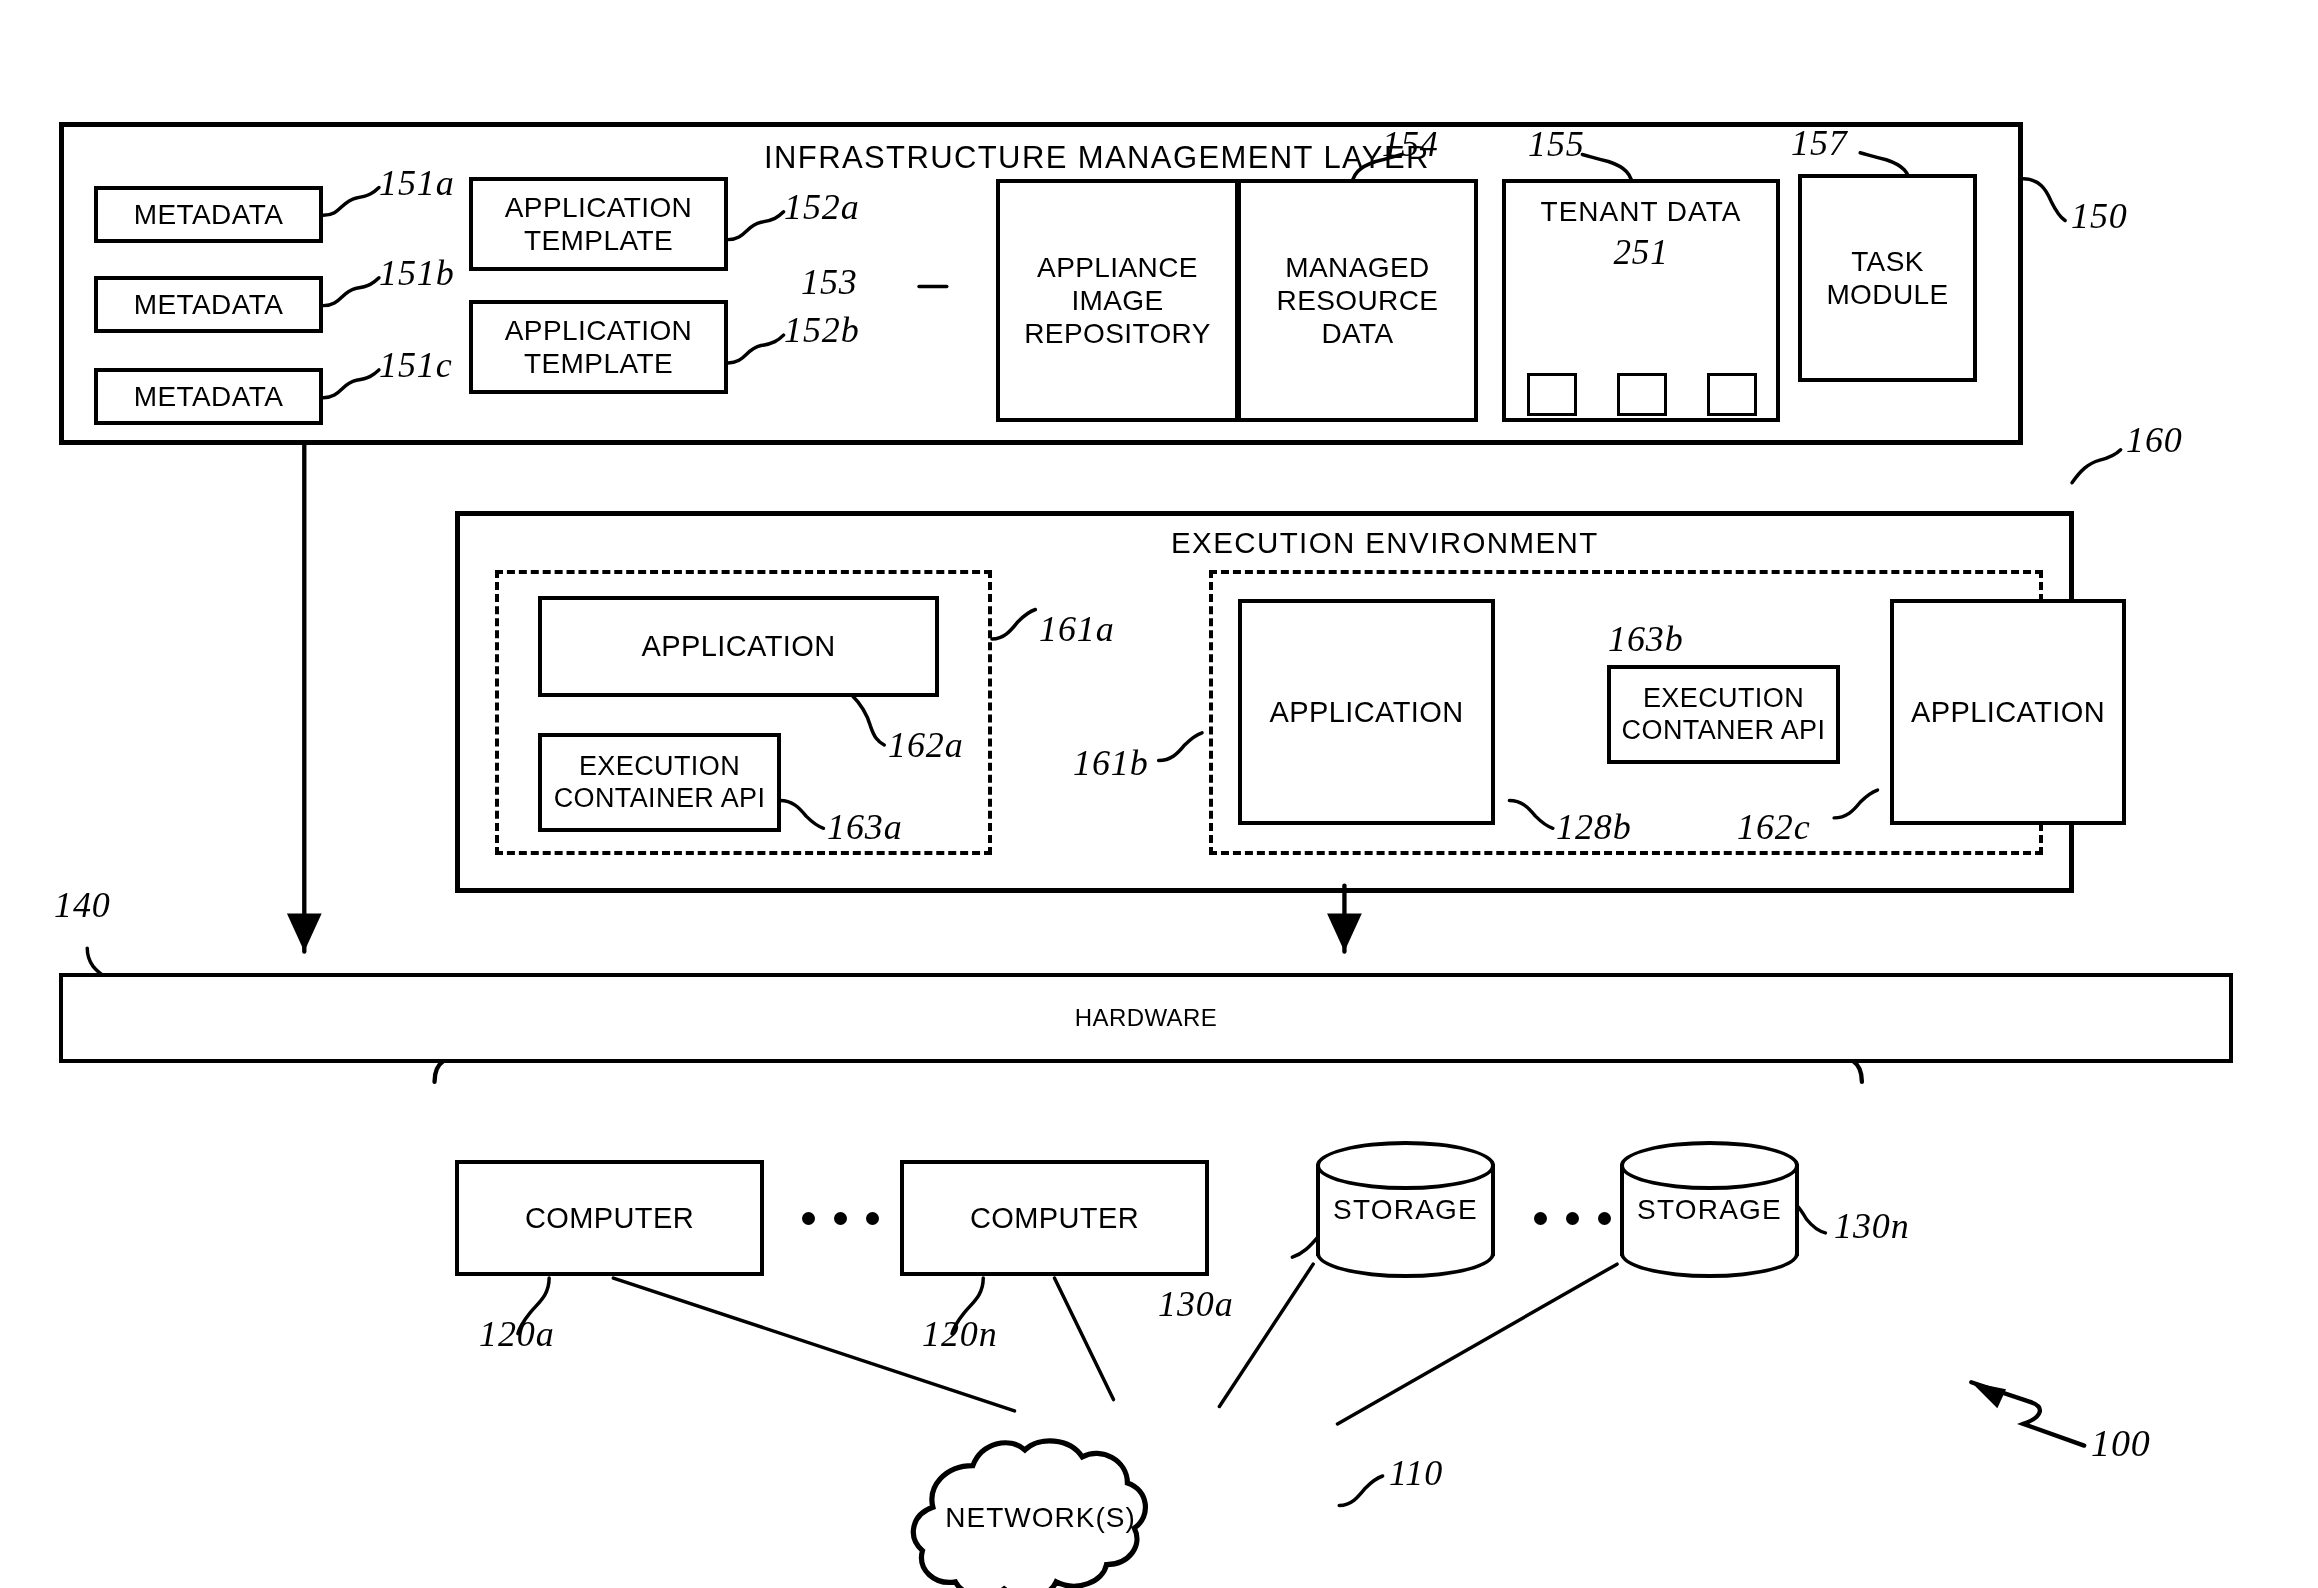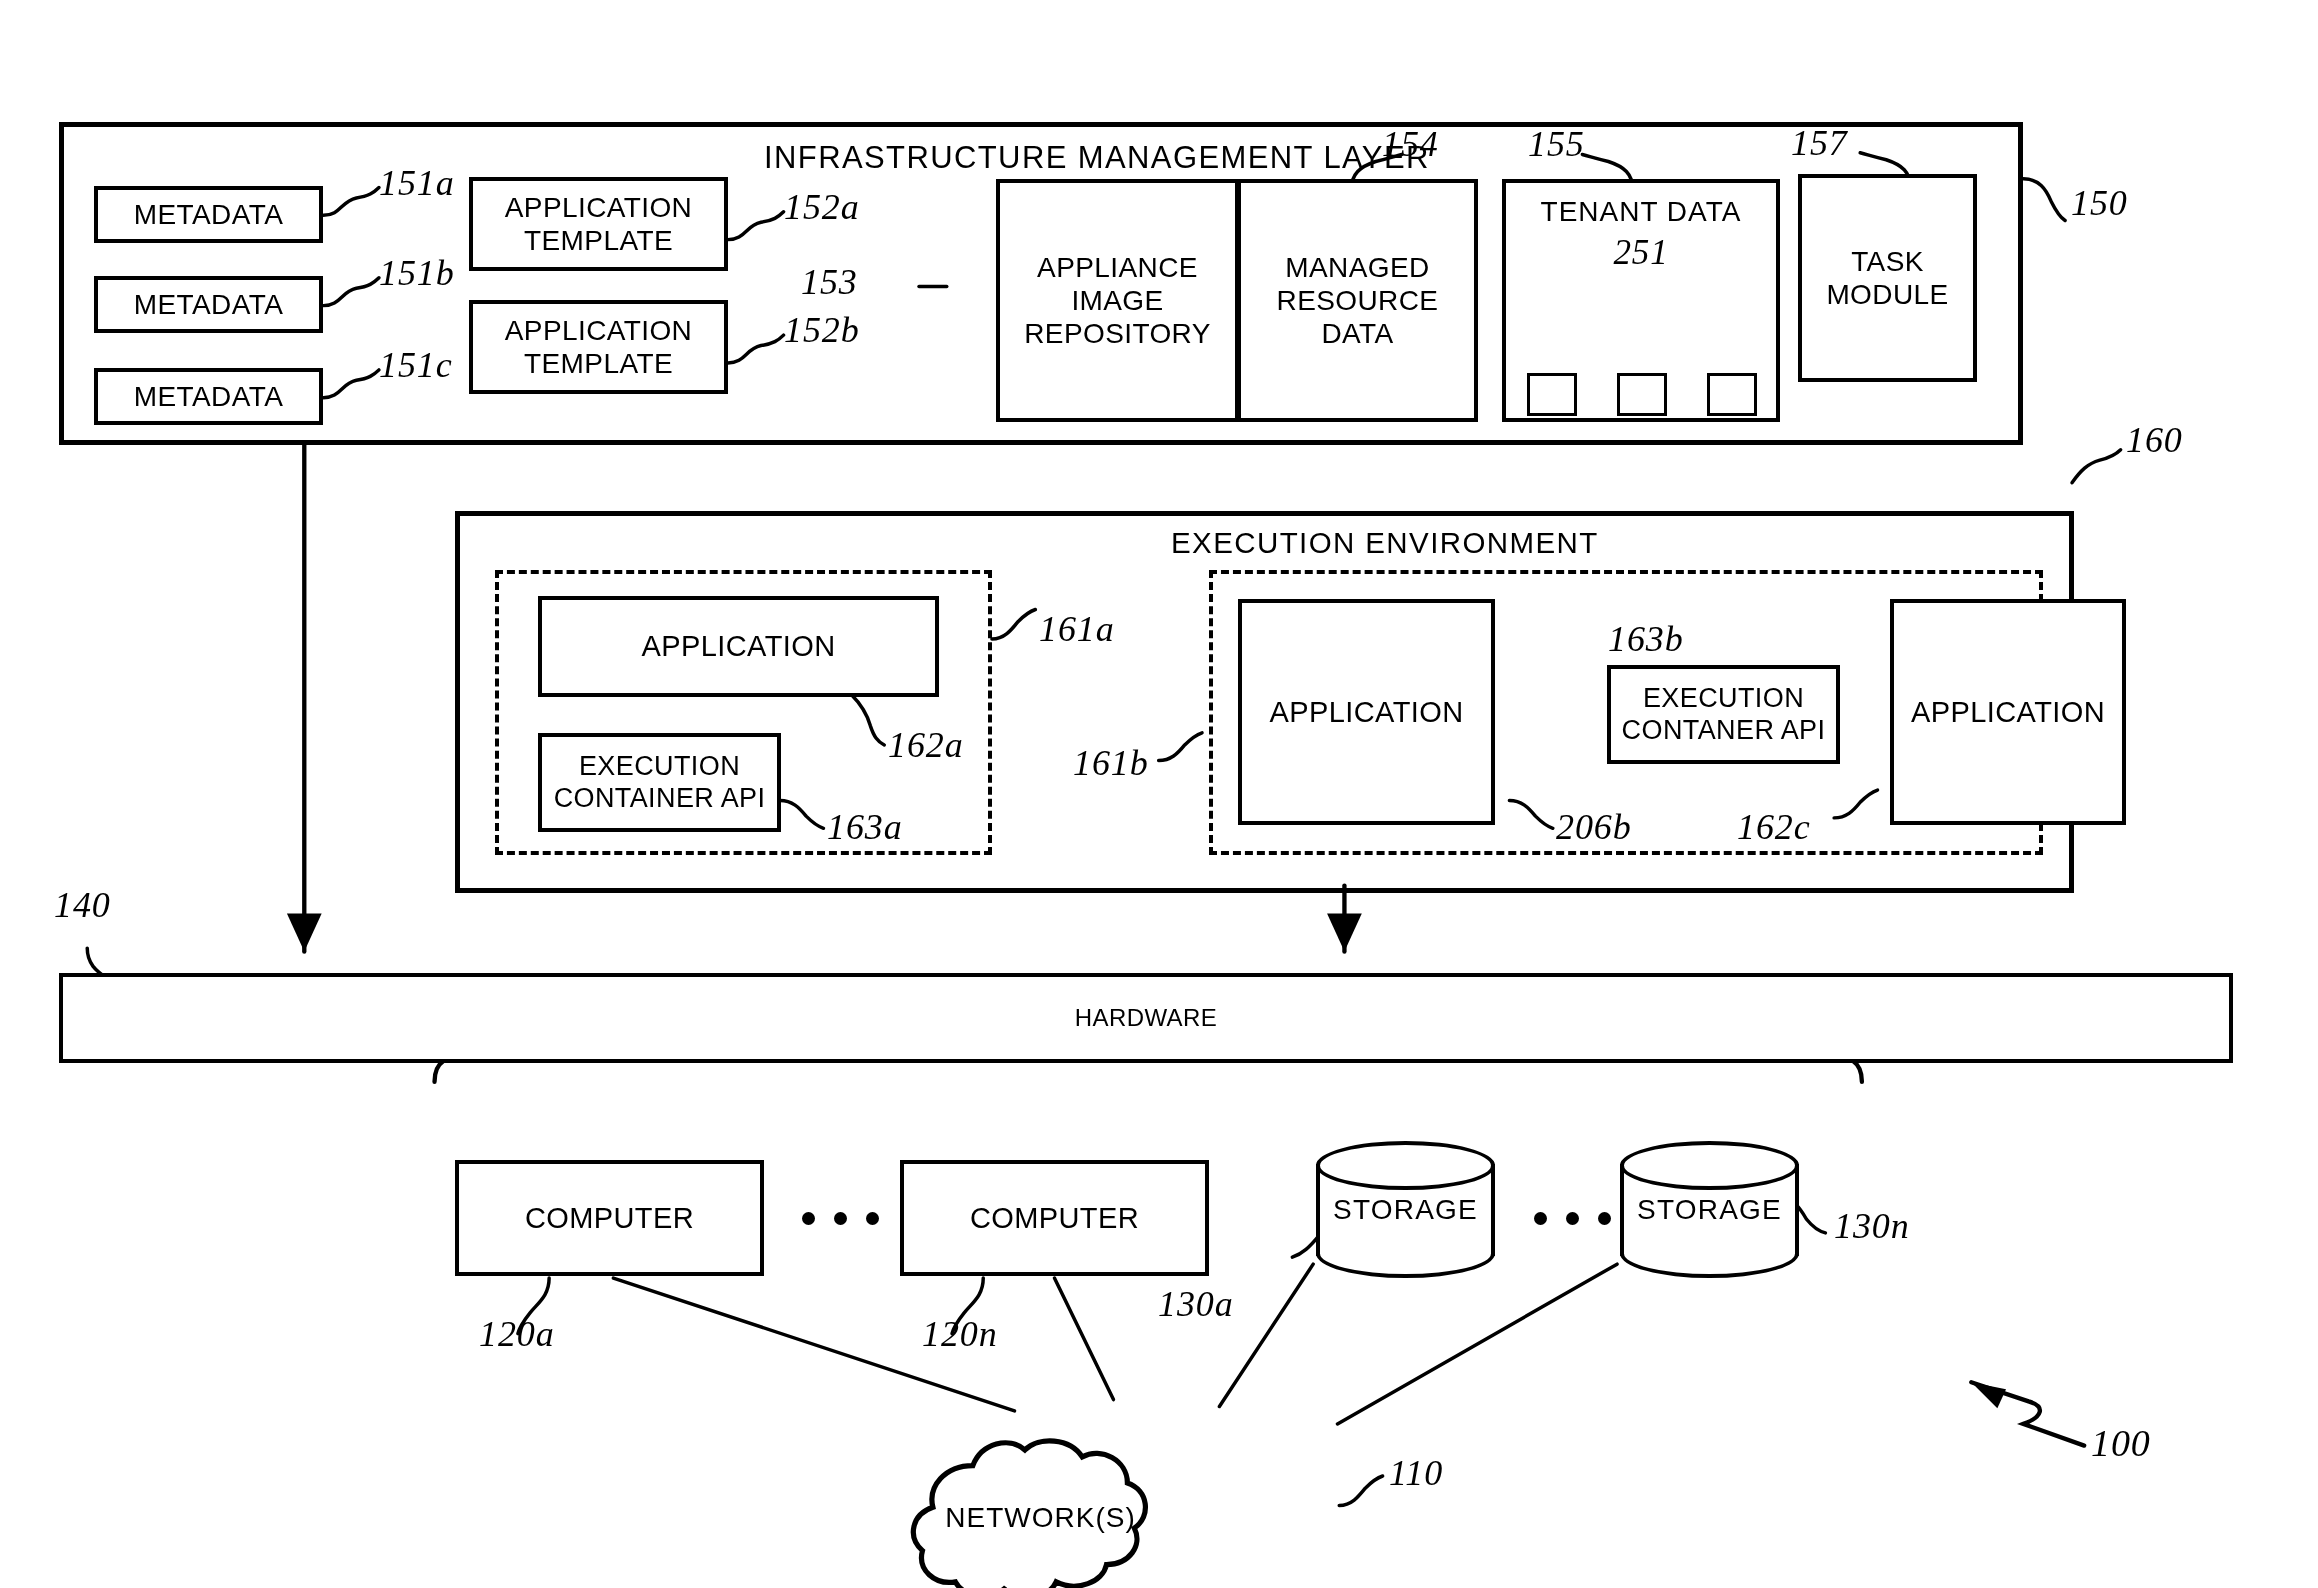--- a/index.html
+++ b/index.html
@@ -166,21 +166,21 @@
 
       <path d="M2400 1665 L 2330 1640 C 2352 1632, 2356 1620, 2336 1614 L 2270 1592" stroke-width="5"></path>
       <path d="M2270 1592 L 2310 1600 L 2300 1622 Z" fill="#000" stroke="none"></path>
     </g>
   </svg>
 
   <div class="outer" style="left:59px;top:122px;width:1964px;height:323px;"></div>
 
   <div class="caption" style="left:764px;top:130px;font-size:31px;margin-top:10px;">INFRASTRUCTURE MANAGEMENT LAYER</div>
 
-  <div class="lbl" style="left:2071px;top:182px;">150</div>
+  <div class="lbl" style="left:2071px;top:195px;">150</div>
 
   <div class="box" style="left:94px;top:186px;width:229px;height:57px;font-size:28px;">
     <span>METADATA</span>
   </div>
   <div class="lbl" style="left:379px;top:162px;">151a</div>
 
   <div class="box" style="left:94px;top:276px;width:229px;height:57px;font-size:28px;">
     <span>METADATA</span>
   </div>
   <div class="lbl" style="left:379px;top:252px;">151b</div>
@@ -252,21 +252,21 @@
   </div>
   <div class="lbl" style="left:827px;top:806px;">163a</div>
 
   <div class="dashed" style="left:1209px;top:570px;width:834px;height:285px;"></div>
 
   <div class="lbl" style="left:1073px;top:742px;">161b</div>
 
   <div class="box" style="left:1238px;top:599px;width:257px;height:226px;font-size:29px;">
     <span>APPLICATION</span>
   </div>
-  <div class="lbl" style="left:1556px;top:806px;">206b</div>
+  <div class="lbl" style="left:1556px;top:806px;">128b</div>
 
   <div class="box" style="left:1607px;top:665px;width:233px;height:99px;font-size:27px;flex-direction:column;">
     <span>EXECUTION</span>
     <span>CONTANER API</span>
   </div>
   <div class="lbl" style="left:1608px;top:618px;">163b</div>
 
   <div class="box" style="left:1890px;top:599px;width:236px;height:226px;font-size:29px;">
     <span>APPLICATION</span>
   </div>

